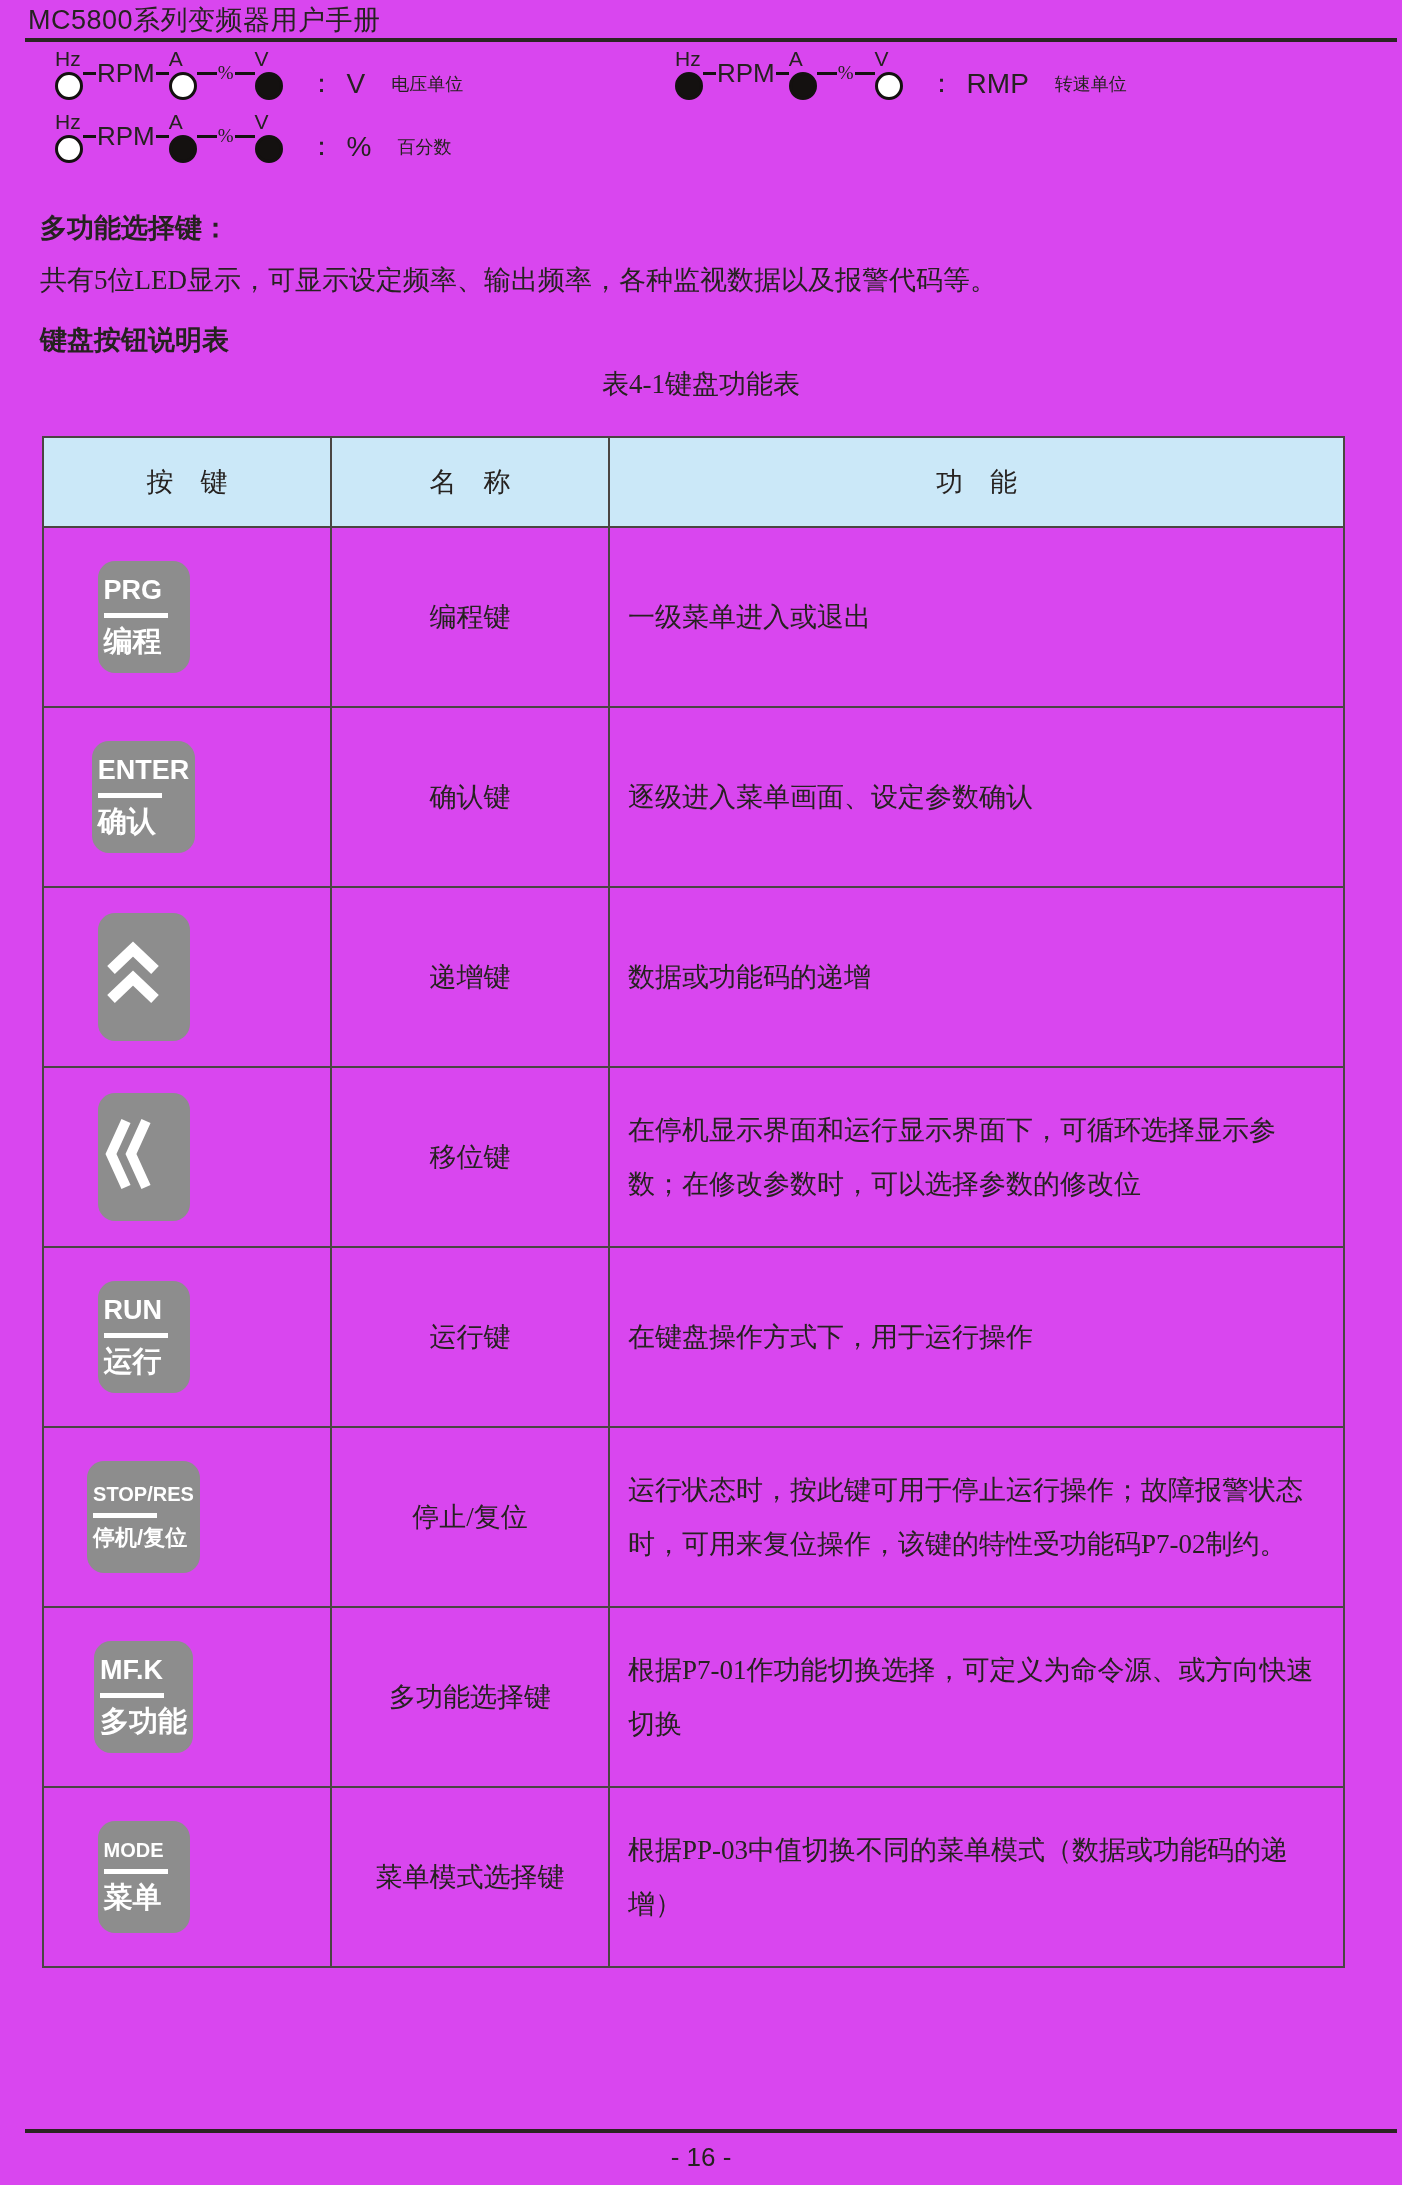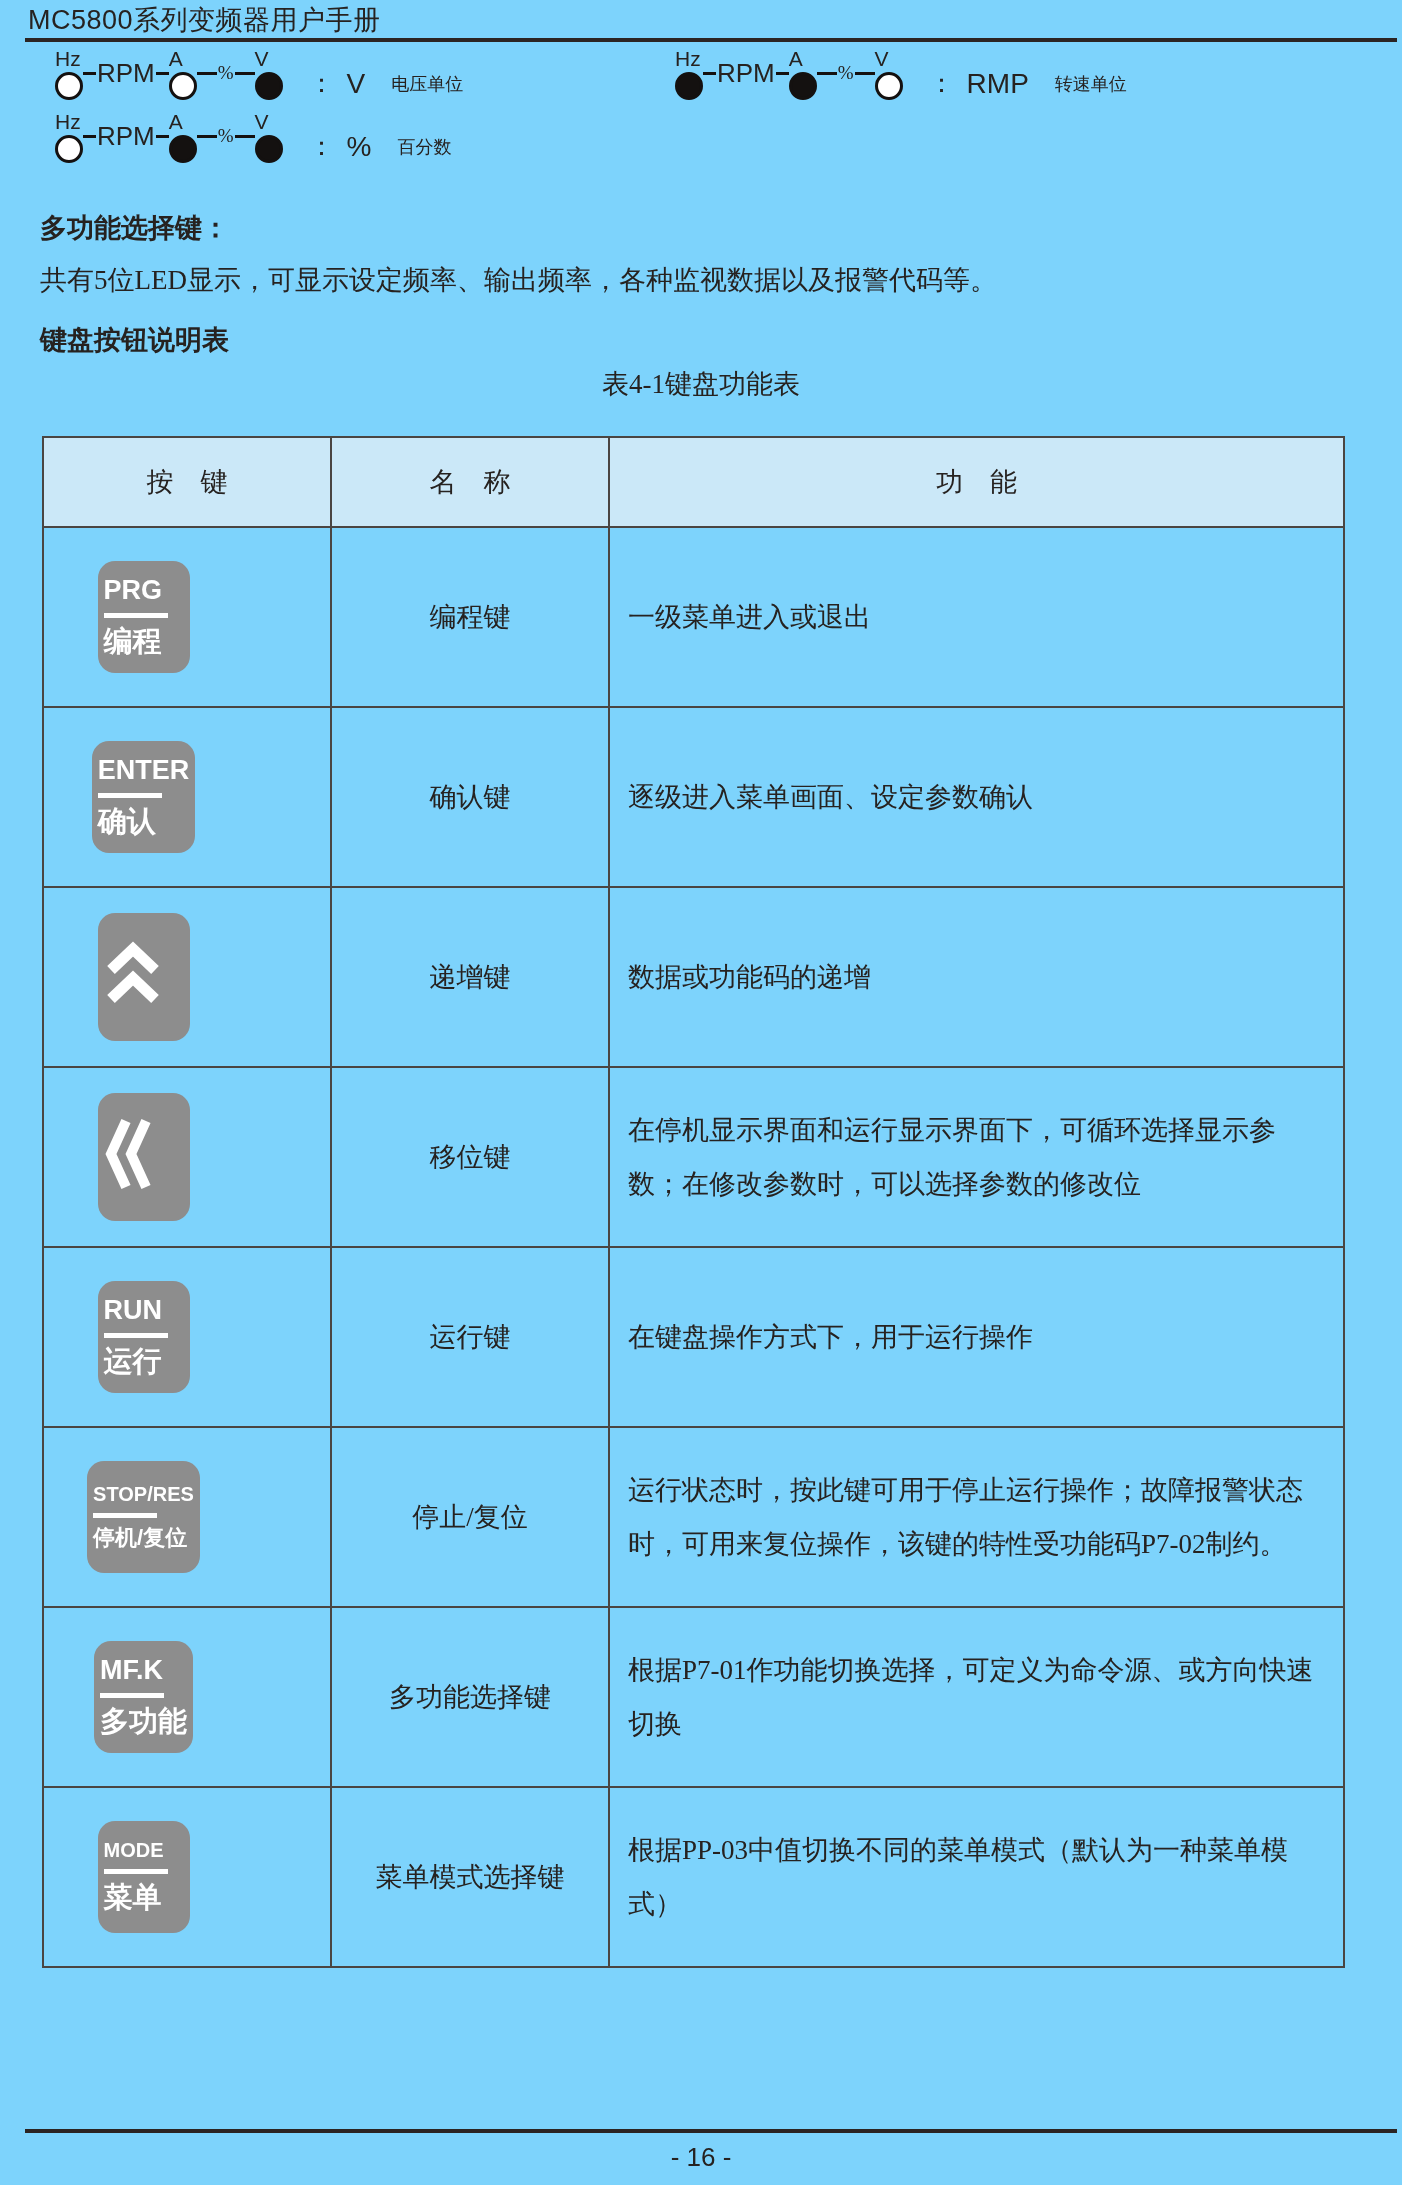--- a/index.html
+++ b/index.html
@@ -3,21 +3,21 @@
 <meta charset="utf-8">
 <style>
   :root{
     --header-bg:#cbe8f8;
     --key-gray:#8d8d8d;
     --border:#4a4542;
     --rule:#2b2423;
     --text:#262220;
   }
   html,body{margin:0;padding:0;background:#ffffff;}
-  .page{position:relative;width:1402px;height:2185px;background:#7dd3fc;overflow:hidden;
+  .page{position:relative;width:1402px;height:2185px;background:#d946ef;overflow:hidden;
         font-family:"Liberation Serif","DejaVu Serif",serif;color:var(--text);}
   
   .header-title{position:absolute;top:2px;left:28px;font-family:"Liberation Sans","DejaVu Sans",sans-serif;
         font-size:27px;letter-spacing:.5px;}
   .header-rule{position:absolute;top:38px;left:25px;width:1372px;height:4px;background:var(--rule);}
   
   .legend{position:absolute;top:46px;left:55px;right:10px;}
   .legend-row{display:flex;align-items:flex-start;margin-bottom:9px;}
   #legend-row-1 .legend-item:first-child{width:620px;}
   .legend-item{display:flex;align-items:flex-end;}
@@ -252,21 +252,21 @@
           <td class="col-name">多功能选择键</td>
           <td class="col-func">根据P7-01作功能切换选择，可定义为命令源、或方向快速切换</td>
         </tr>
         <tr>
           <td class="col-key"><div class="key-btn">
               <span class="key-top" style="font-size:20px">MODE</span>
               <span class="key-divider"></span>
               <span class="key-bottom" style="font-size:29px">菜单</span>
             </div></td>
           <td class="col-name">菜单模式选择键</td>
-          <td class="col-func">根据PP-03中值切换不同的菜单模式（默认为一种菜单模式）</td>
+          <td class="col-func">根据PP-03中值切换不同的菜单模式（数据或功能码的递增）</td>
         </tr>
       </tbody>
   </table>
 
   <div class="footer-rule"></div>
   <div class="footer-page">- 16 -</div>
 
 </div>
 
 </body></html>

